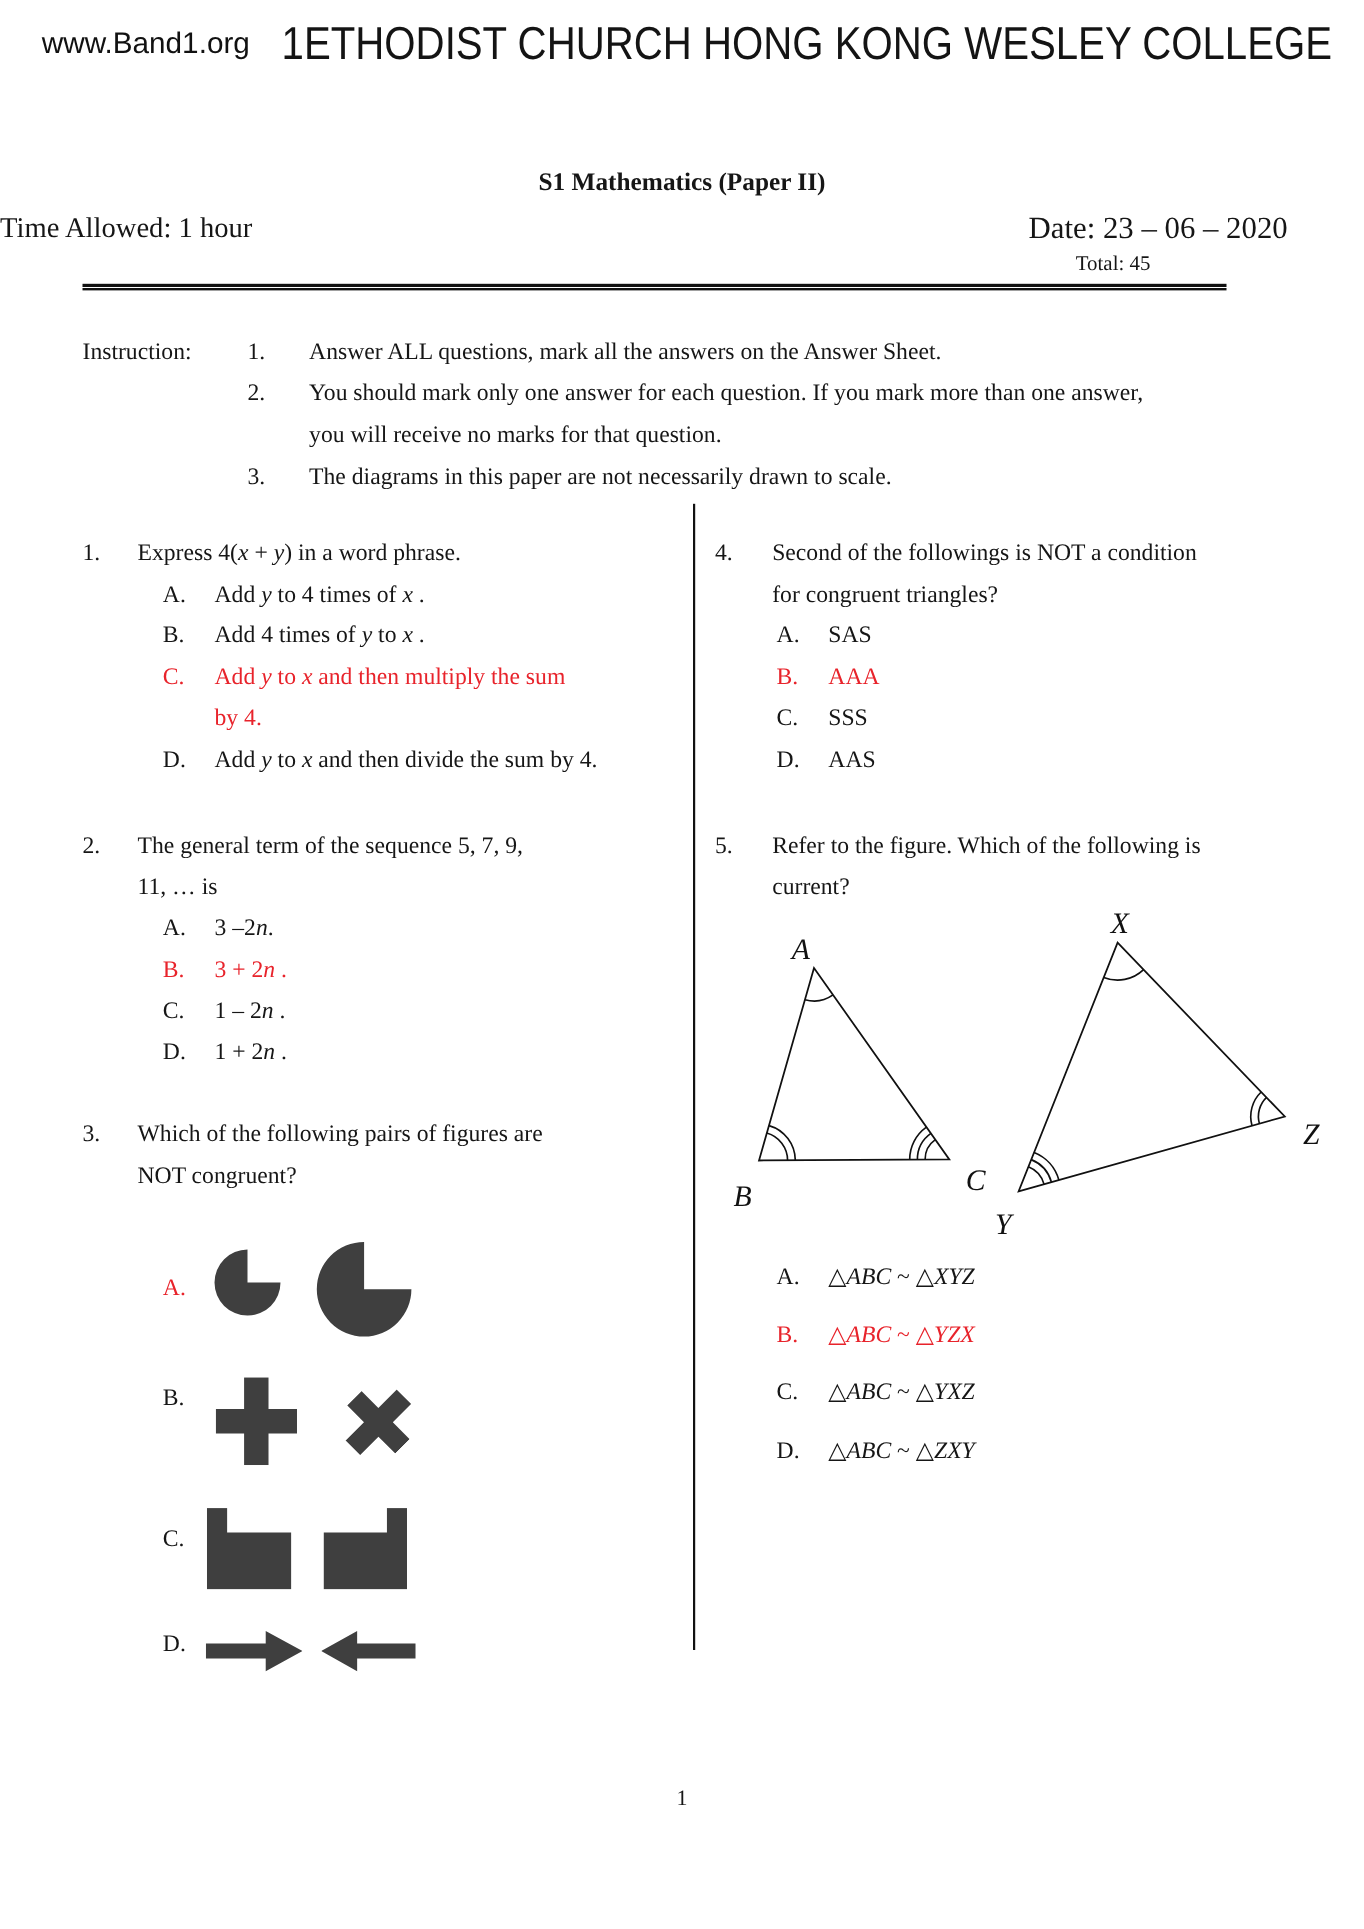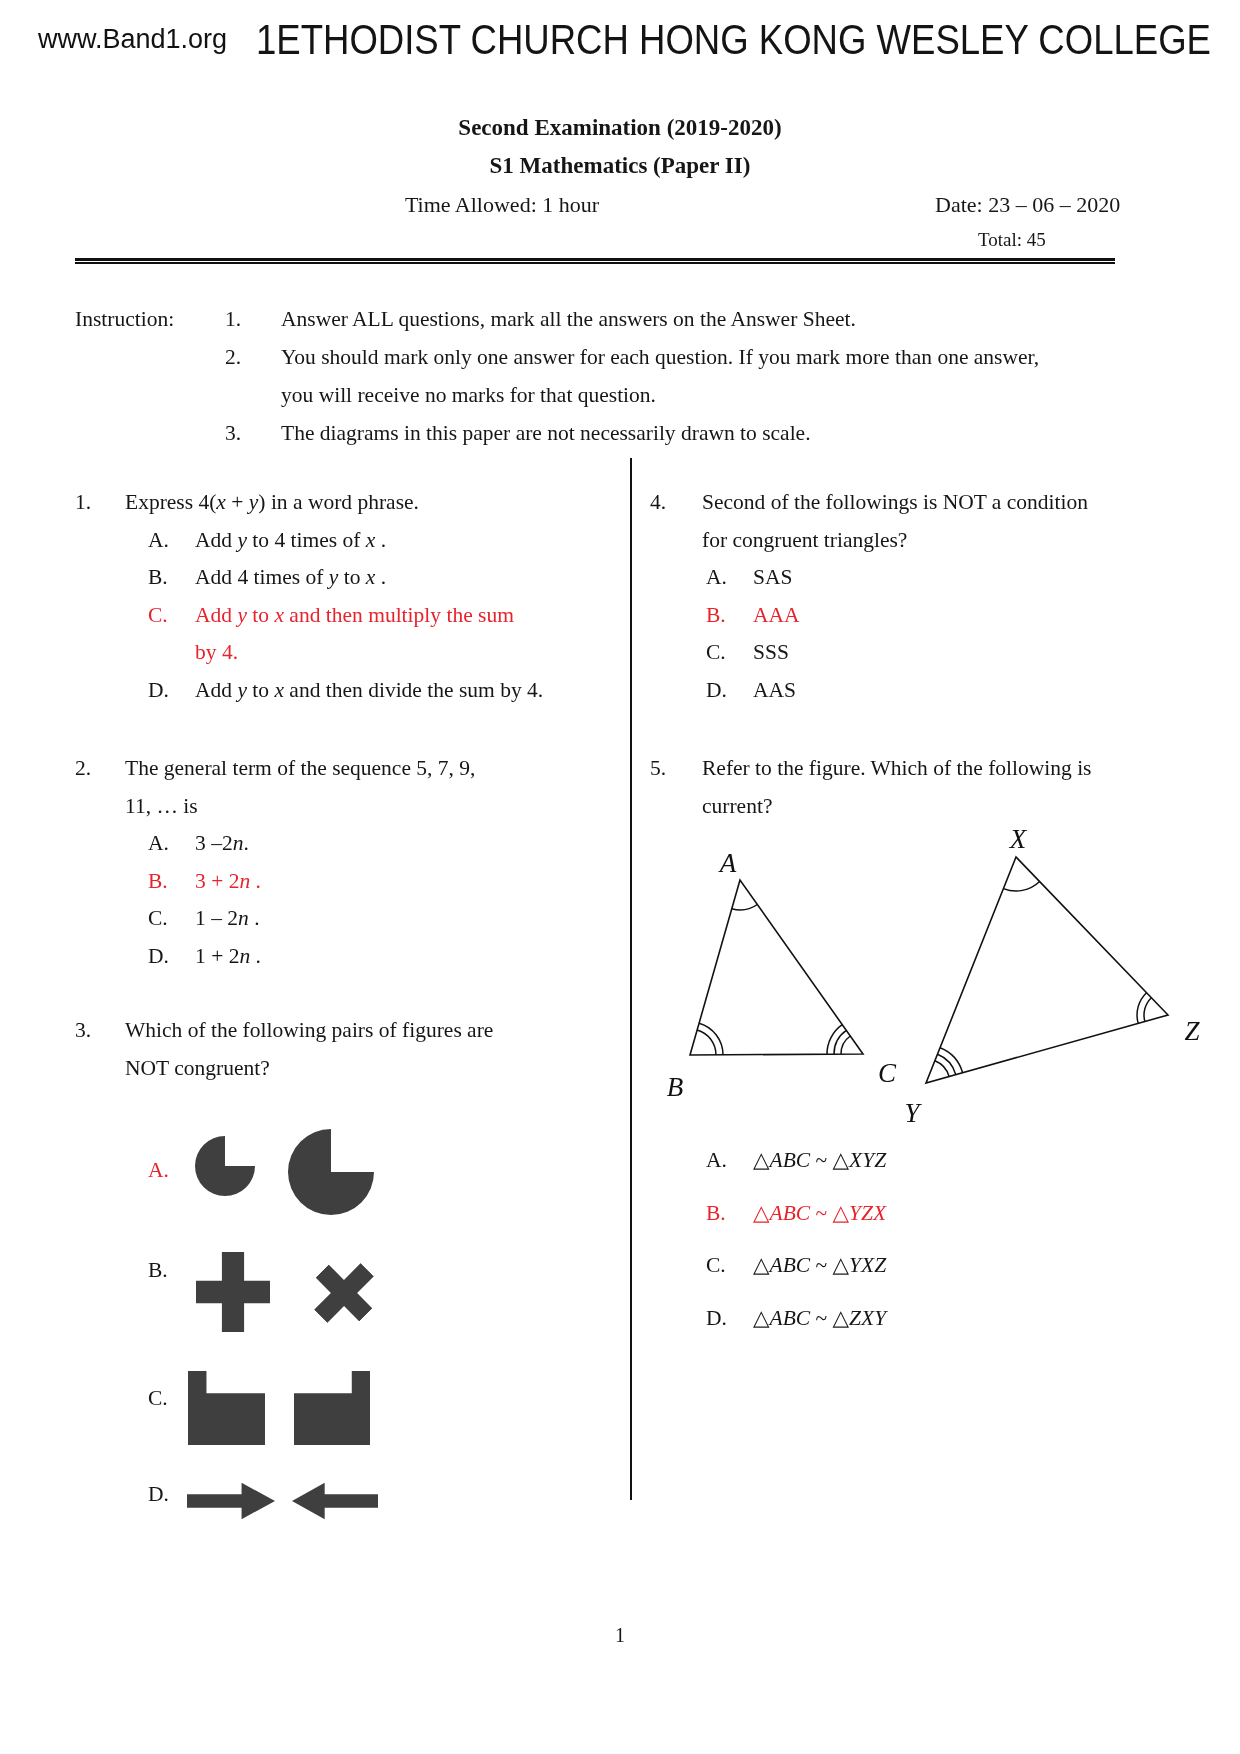--- a/index.html
+++ b/index.html
@@ -6,22 +6,22 @@
   .page{position:relative;width:1240px;height:1754px;background:#ffffff;margin:0 auto;
         font-family:"Liberation Serif",serif;color:#161616;overflow:hidden;}
   .abs{position:absolute;}
 
   
   .watermark{left:38px;top:24px;font-family:"Liberation Sans",sans-serif;font-size:27px;color:#111;}
   .school{left:256px;top:16px;font-family:"Liberation Sans",sans-serif;font-size:42px;
           transform:scaleX(0.87);transform-origin:left top;white-space:nowrap;color:#141414;}
   .examtitle{left:0;top:115px;width:1240px;text-align:center;font-weight:bold;font-size:23px;}
   .examsubject{left:0;top:153px;width:1240px;text-align:center;font-weight:bold;font-size:23px;}
-  .examtime{left:0;top:192px;width:1004px;text-align:center;font-size:22px;}
-  .examdate{left:935px;top:192px;font-size:22px;}
+  .examtime{left:0;top:192px;width:1004px;text-align:left;font-size:26px;}
+  .examdate{left:935px;top:192px;font-size:28px;}
   .examtotal{left:978px;top:229px;font-size:19px;}
   .rule{left:75px;top:258px;width:1040px;height:6px;
         background:linear-gradient(#111 0 52%,#fff 52% 68%,#111 68% 100%);}
 
   
   .instructions{left:75px;top:300px;width:1120px;display:flex;font-size:21.5px;line-height:38px;}
   .ins-label{width:150px;flex:none;}
   .ins-items{flex:1;}
   .ins-item{display:flex;}
   .ins-num{width:56px;flex:none;}
@@ -72,21 +72,20 @@
 
   .pagenum{left:0;top:1624px;width:1240px;text-align:center;font-size:20px;}
 </style>
 </head>
 <body>
 
 <div class="page">
 
   <div class="abs watermark">www.Band1.org</div>
   <div class="abs school">1ETHODIST CHURCH HONG KONG WESLEY COLLEGE</div>
-  <div class="abs examtitle">Second Examination (2019-2020)</div>
   <div class="abs examsubject">S1 Mathematics (Paper II)</div>
   <div class="abs examtime">Time Allowed: 1 hour</div>
   <div class="abs examdate">Date: 23 – 06 – 2020</div>
   <div class="abs examtotal">Total: 45</div>
   <div class="abs rule"></div>
 
   <div class="abs instructions">
     <div class="ins-label">Instruction:</div>
     <div class="ins-items">
       <div class="ins-item">

